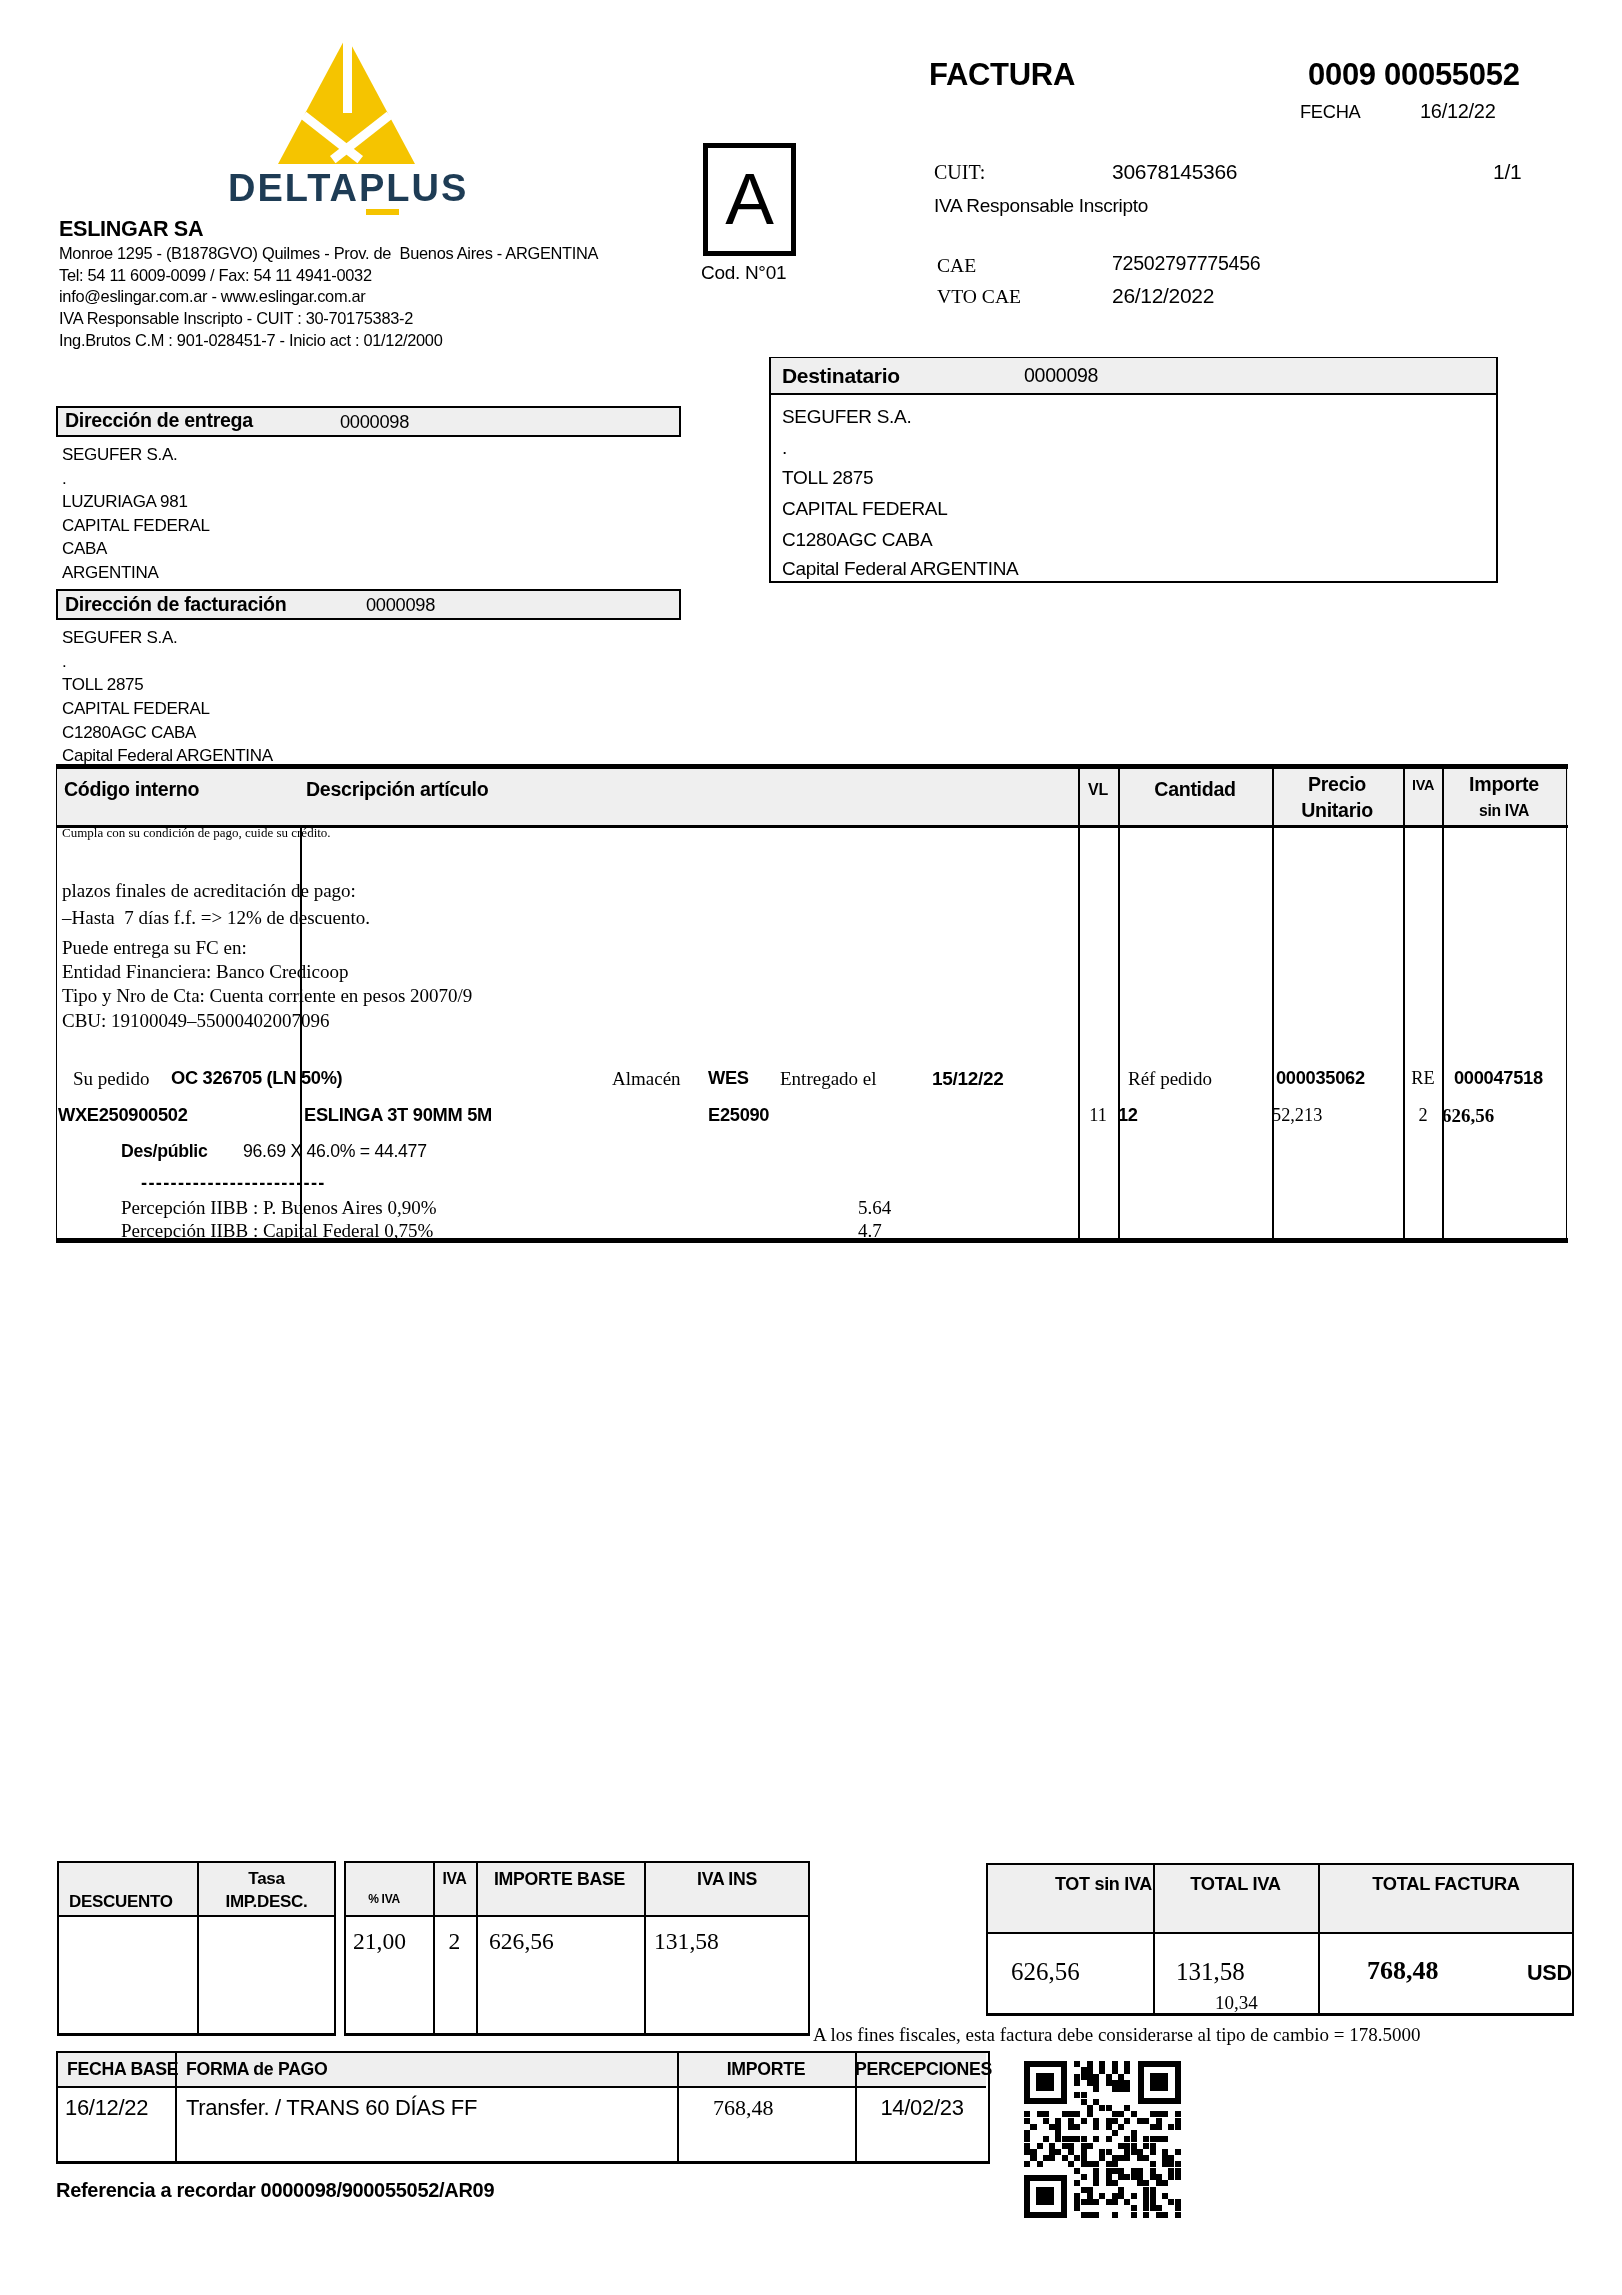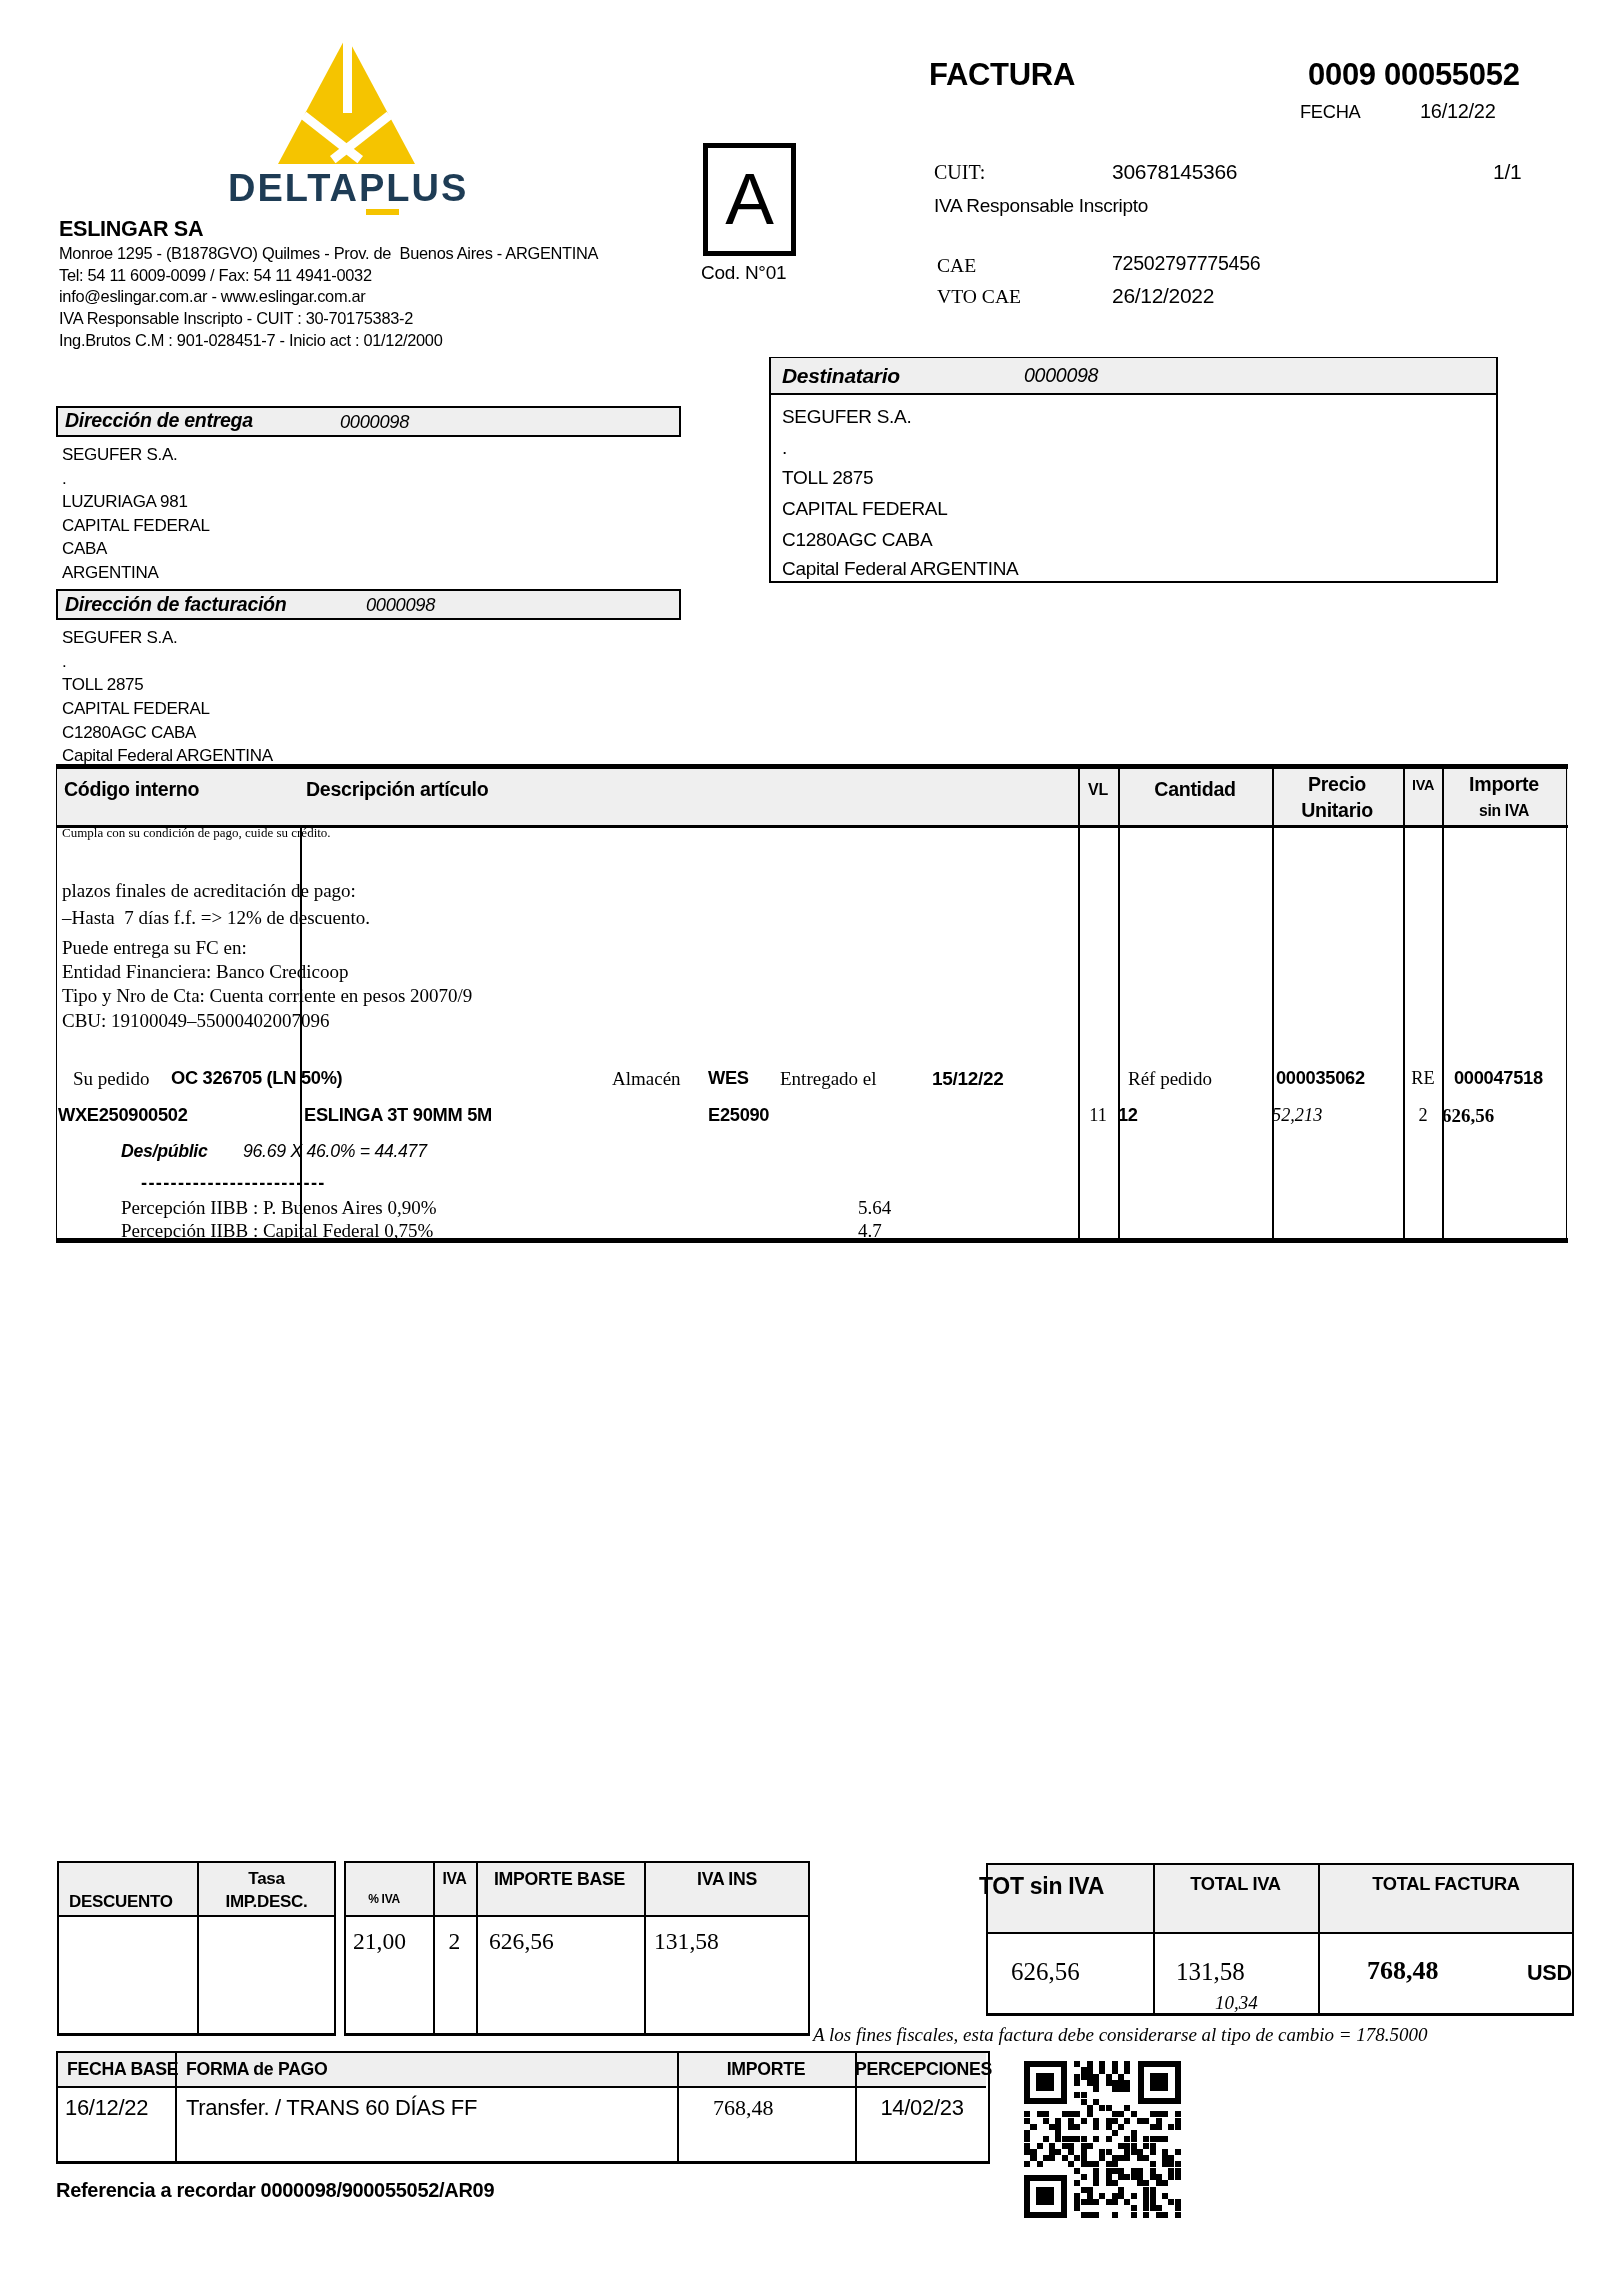--- a/index.html
+++ b/index.html
@@ -3,21 +3,21 @@
 <meta charset="utf-8">
 <style>
   html,body{margin:0;padding:0;background:#ffffff}
   #page{position:relative;width:1622px;height:2295px;background:#fff;overflow:hidden;
         font-family:"Liberation Sans",sans-serif;color:#000}
   .abs{position:absolute}
   .t{position:absolute;white-space:pre;line-height:1}
   .sans{font-family:"Liberation Sans",sans-serif;letter-spacing:-0.3px}
   .serif{font-family:"Liberation Serif",serif}
   .b{font-weight:bold}
-  .i{font-style:italic}
+  .i{}
   .ctr{text-align:center}
   .r{text-align:left}
   .line{position:absolute;background:#000}
   .grayband{position:absolute;background:#efefef}
   .boxborder{position:absolute;border:2px solid #000;box-sizing:border-box}
   .finder{position:absolute;width:43px;height:43px;border:6.5px solid #000;box-sizing:border-box;background:#fff}
   .finder>div{position:absolute;left:5.9px;top:5.9px;width:18.3px;height:18.3px;background:#000}
   #logo-tri{position:absolute;left:278px;top:36px;width:137px;height:128px}
   #logo-tri .y{position:absolute;left:0;top:0;width:100%;height:100%;background:#f5c400;
                clip-path:polygon(50% 0,100% 100%,0 100%)}
@@ -172,21 +172,21 @@
   <div class="t sans b ctr" style="left:644px;top:1871px;width:166px;font-size:17.7px">IVA INS</div>
   <div class="t serif r" style="left:353px;top:1930px;width:73px;font-size:23.6px">21,00</div>
   <div class="t serif ctr" style="left:433px;top:1930px;width:43px;font-size:23.6px">2</div>
   <div class="t serif r" style="left:489px;top:1930px;width:149px;font-size:23.6px">626,56</div>
   <div class="t serif r" style="left:654px;top:1930px;width:149px;font-size:23.6px">131,58</div>
 
   <div class="abs" style="left:986px;top:1863px;width:588px;height:153px;border:2px solid #000;border-bottom-width:3.3px;box-sizing:border-box"></div>
   <div class="grayband" style="left:988px;top:1865px;width:584px;height:67px;border-bottom:2px solid #000"></div>
   <div class="line" style="left:1153px;top:1863px;width:2px;height:153px"></div>
   <div class="line" style="left:1318px;top:1863px;width:2px;height:153px"></div>
-  <div class="t sans b ctr" style="left:958px;top:1875px;width:167px;font-size:23px">TOT sin IVA</div>
+  <div class="t sans b ctr" style="left:1020px;top:1875px;width:167px;font-size:18px">TOT sin IVA</div>
   <div class="t sans b ctr" style="left:1153px;top:1875px;width:165px;font-size:18.3px">TOTAL IVA</div>
   <div class="t sans b ctr" style="left:1318px;top:1875px;width:256px;font-size:18.3px">TOTAL FACTURA</div>
   <div class="t serif r" style="left:1011px;top:1959px;width:131px;font-size:25px">626,56</div>
   <div class="t serif r" style="left:1176px;top:1959px;width:131px;font-size:25px">131,58</div>
   <div class="t serif i r" style="left:1215px;top:1993px;width:92px;font-size:19px">10,34</div>
   <div class="t serif b r" style="left:1367px;top:1958px;width:150px;font-size:26px">768,48</div>
   <div class="t sans b" style="left:1527px;top:1962px;font-size:21.6px">USD</div>
 
   <div class="t serif i" style="left:813px;top:2025px;font-size:19px">A los fines fiscales, esta factura debe considerarse al tipo de cambio = 178.5000</div>
 

